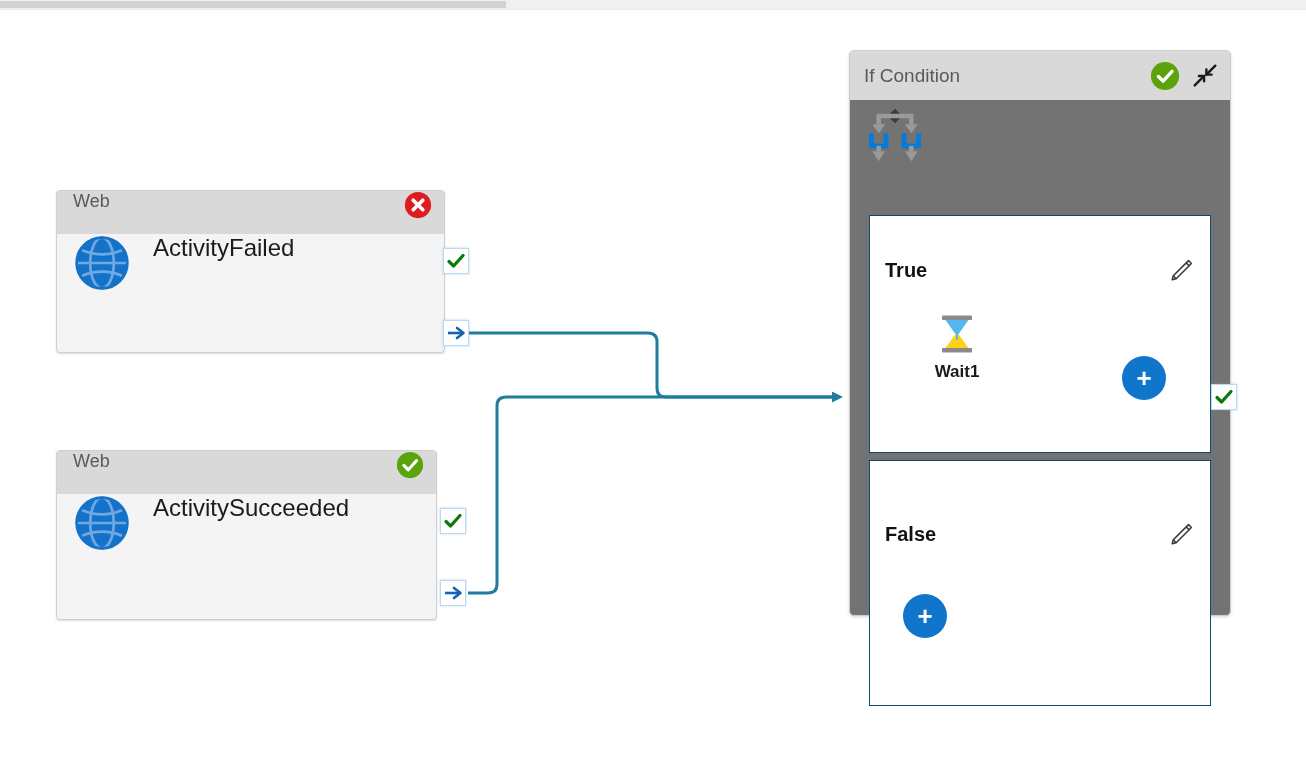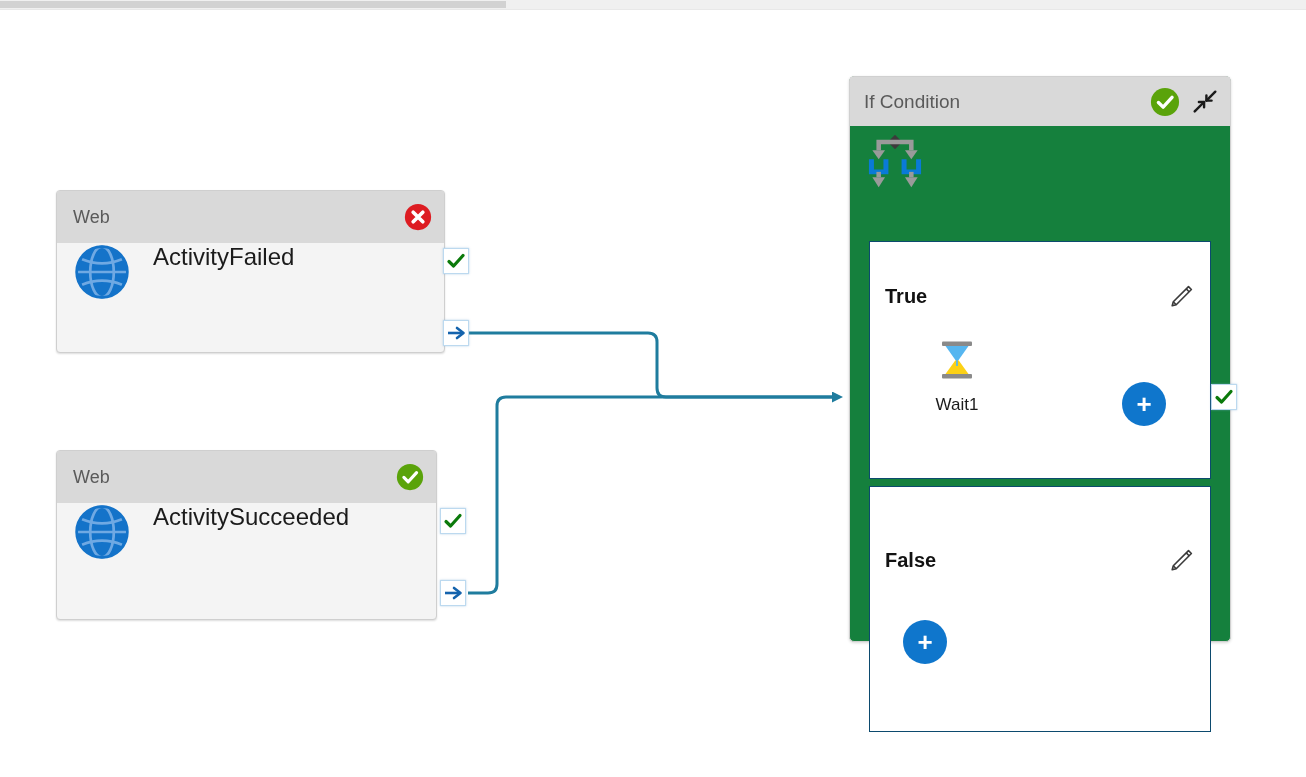--- a/index.html
+++ b/index.html
@@ -25,23 +25,23 @@
   
   .activity-card{
     position:absolute;
     background:#f4f4f4;
     border:1px solid #cfcfcf;
     border-radius:4px;
     box-shadow:0 1px 2px rgba(0,0,0,.14);
     box-sizing:border-box;
   }
   .card-header{
-    height:52px;
+    height:43px;
     background:#d9d9d9;
-    display:flex;align-items:center;
+    display:flex;align-items:flex-start;
     padding:0 12px 0 16px;
     box-sizing:border-box;
   }
   .card-type{
     font-size:18px;color:#5a5a5a;
     font-family:"Liberation Sans", sans-serif;
     flex:1;
   }
   .card-body{
     display:flex;align-items:flex-start;
@@ -69,22 +69,22 @@
     display:flex;align-items:center;justify-content:center;
     box-shadow:0 0 2px rgba(120,170,210,.55);
   }
 
   
   #edges{position:absolute;left:0;top:0;width:1306px;height:777px;pointer-events:none;}
 
   
   .ifcond{
     position:absolute;
-    left:849px;top:76px;width:382px;height:566px;
-    background:#15803d;
+    left:849px;top:50px;width:382px;height:566px;
+    background:#737373;
     border:1px solid #d0d0d0;
     border-radius:5px;
     box-shadow:0 1px 3px rgba(0,0,0,.16);
     box-sizing:border-box;
   }
   .ifcond-header{
     height:49px;background:#d9d9d9;
     display:flex;align-items:center;
     padding:0 10px 0 14px;box-sizing:border-box;
   }
@@ -105,21 +105,21 @@
     position:absolute;left:15px;font-size:20px;font-weight:bold;color:#121212;
   }
   .pencil{position:absolute;right:16px;width:26px;height:26px;}
   .plus-btn{
     position:absolute;border-radius:50%;background:#0f76cc;
     display:flex;align-items:center;justify-content:center;
   }
   .plus-glyph{color:#fff;font-size:26px;line-height:0;font-weight:bold;
     font-family:"Liberation Sans", sans-serif;}
   .wait-node{position:absolute;text-align:center;}
-  .wait-label{font-size:17px;color:#1b1b1b;margin-top:11px;}
+  .wait-label{font-size:17px;color:#1b1b1b;margin-top:4px;font-weight:bold;}
 </style>
 </head>
 <body>
 
 <div id="canvas">
 
   <div class="scroll-track">
     <div class="scroll-thumb" style="width: 506px;"></div>
   </div>
 

